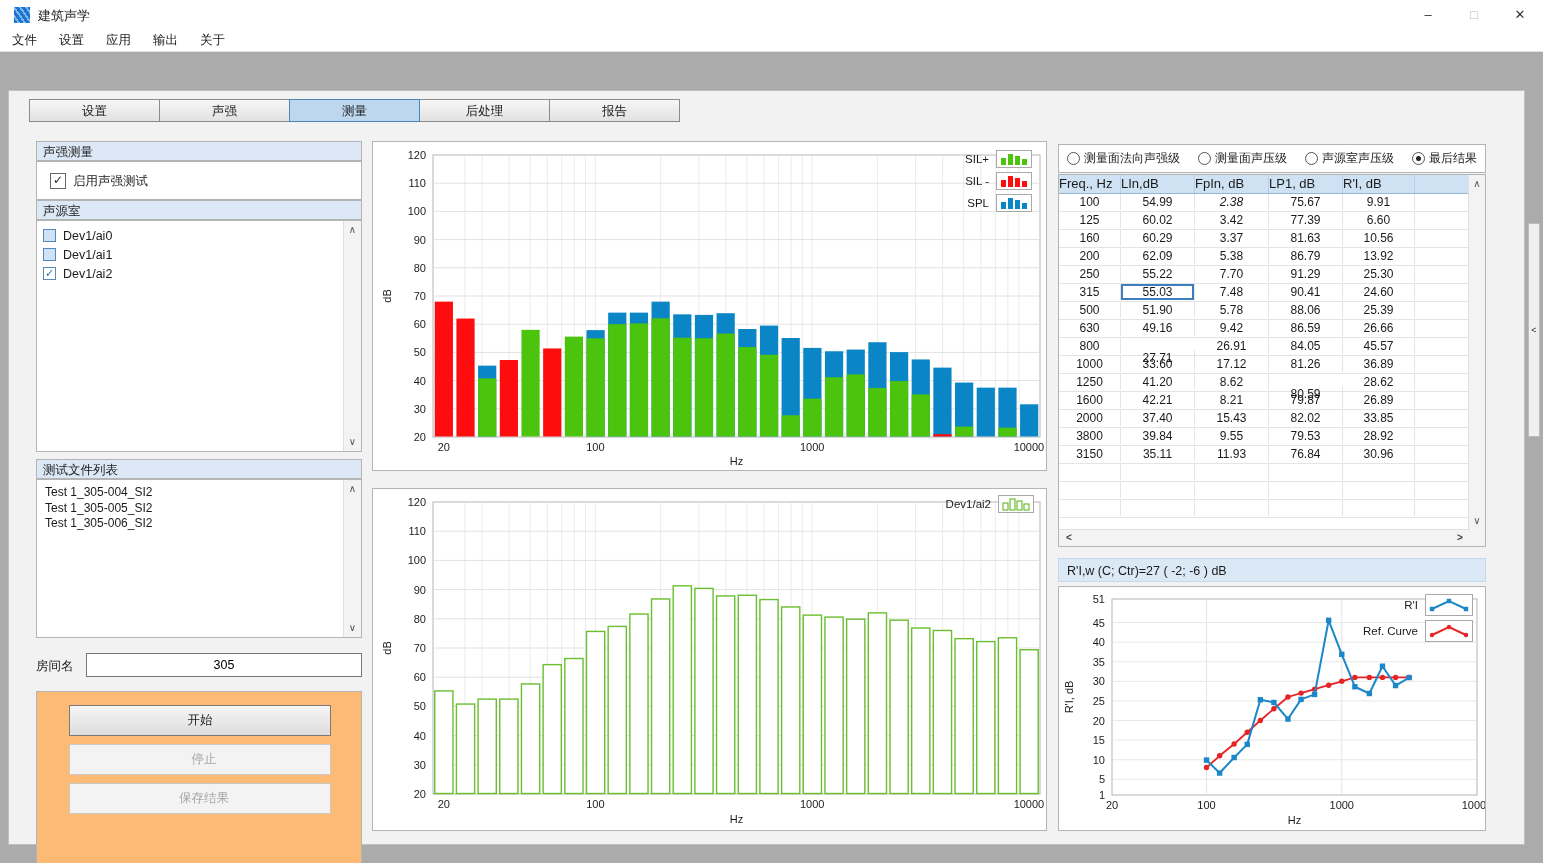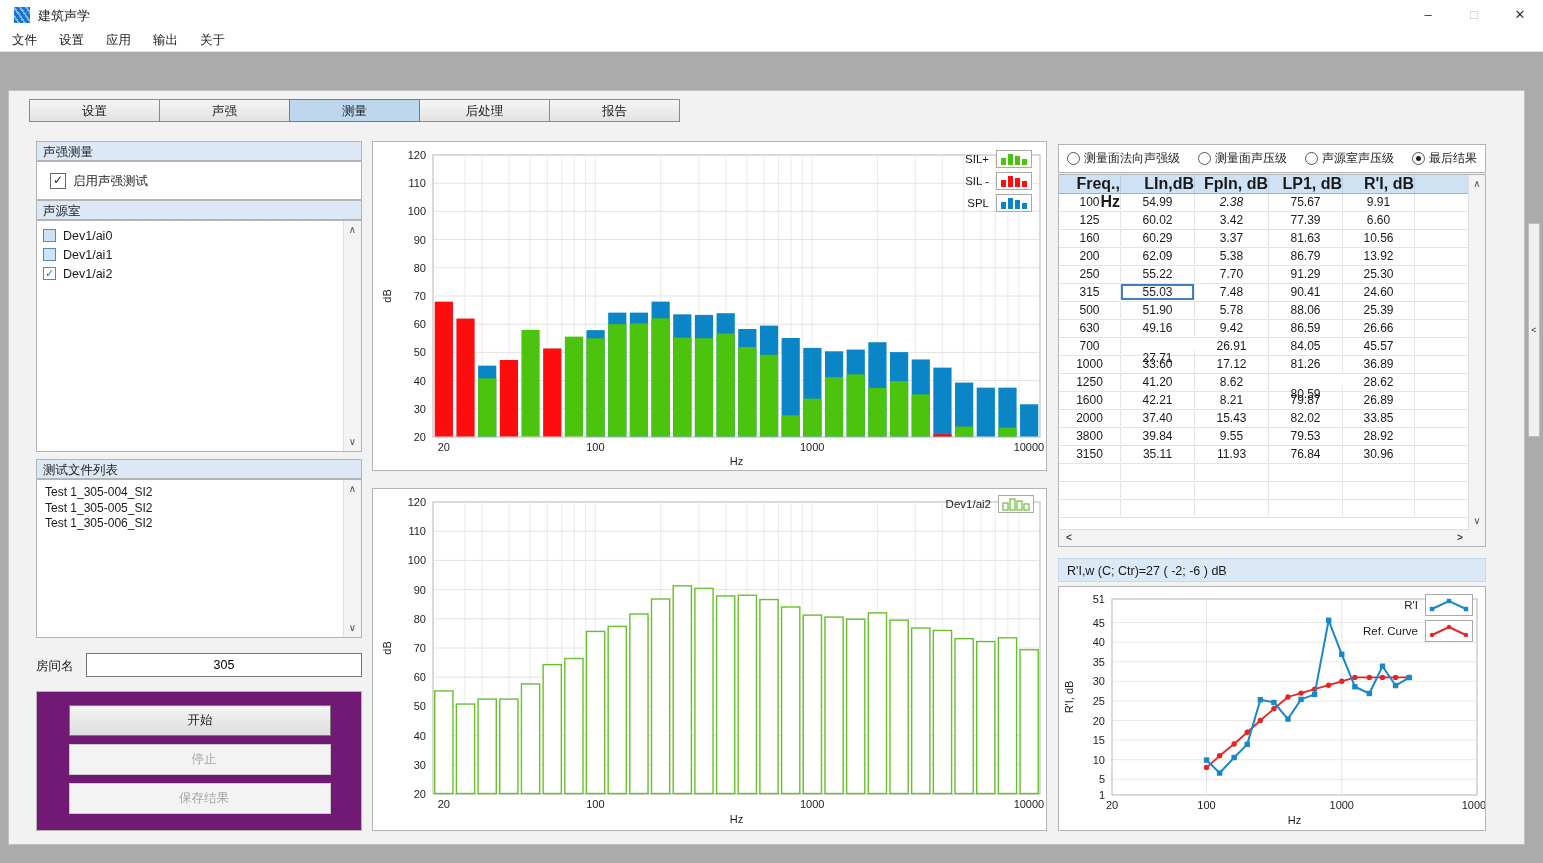--- a/index.html
+++ b/index.html
@@ -38,21 +38,21 @@
   .vscroll{position:absolute;right:0;top:0;bottom:0;width:17px;background:#f3f3f3;border-left:1px solid #e0e0e0;}
   .sarr{position:absolute;left:0;width:100%;height:16px;font-size:10px;line-height:16px;text-align:center;color:#555;}
   .sarr.up{top:1px;} .sarr.dn{bottom:1px;}
   .dev-item{display:flex;align-items:center;height:19px;padding-left:6px;}
   .devcb{width:13px;height:13px;border:1px solid #5588bb;background:#cfe3f7;box-sizing:border-box;font-size:11px;line-height:11px;text-align:center;color:#2f6fae;margin-right:7px;}
   .devcb.checked{background:#fff;}
   #list1-items{padding-top:5px;} #list2-items{padding-top:5px;}
   .file-item{height:15.5px;line-height:15.5px;padding-left:8px;font-size:12px;}
   #room-label{left:27px;top:567px;}
   #room-input{left:77px;top:562px;width:276px;height:24px;border:1px solid #767676;background:#fff;text-align:center;font-size:12.5px;font-family:inherit;box-sizing:border-box;padding:0;}
-  #btn-group{left:27px;top:600px;width:326px;height:140px;background:#701a75;border:1px solid #b4b4b4;box-sizing:border-box;}
+  #btn-group{left:27px;top:600px;width:326px;height:173px;background:#fdba74;border:1px solid #b4b4b4;box-sizing:border-box;}
   .action-btn{position:absolute;left:32px;width:262px;height:31px;line-height:29px;text-align:center;background:linear-gradient(#f5f5f5,#dddddd);border:1px solid #7a7a7a;box-sizing:border-box;}
   .action-btn.disabled{background:#f3f3f3;border:1px solid #c9c9c9;color:#a6a6a6;padding-left:8px;}
   #btn-start{top:13px;} #btn-stop{top:52px;} #btn-save{top:91px;}
   
   .chartbox{background:#fff;border:1px solid #b4b4b4;box-sizing:border-box;}
   #c1{left:363px;top:50px;width:675px;height:330px;}
   #c2{left:363px;top:397px;width:675px;height:343px;}
   #c3{left:1049px;top:495px;width:428px;height:245px;}
   .chart-legend{position:absolute;display:flex;flex-direction:column;gap:4px;align-items:flex-end;}
   #c1 .chart-legend{top:8px;right:14px;} #c2 .chart-legend{top:6px;right:12px;} #c3 .chart-legend{top:7px;right:12px;}
@@ -60,21 +60,21 @@
   .leg-label{font-size:11.5px;}
   .leg-icon{border:1px solid #a9a9a9;background:#fff;display:flex;align-items:center;justify-content:center;padding:1px 2px;}
   
   #radiobar{left:1049px;top:53px;width:428px;height:29px;background:#fff;border:1px solid #b4b4b4;box-sizing:border-box;display:flex;align-items:center;justify-content:space-between;padding:0 8px;}
   .radio-opt{display:flex;align-items:center;gap:4px;font-size:12px;}
   .rad{width:13px;height:13px;border:1px solid #555;border-radius:50%;background:#fff;position:relative;box-sizing:border-box;}
   .rad.sel::after{content:"";position:absolute;left:3px;top:3px;width:5px;height:5px;border-radius:50%;background:#222;}
   #tablebox{left:1049px;top:83px;width:428px;height:373px;background:#fff;border:1px solid #b4b4b4;box-sizing:border-box;}
   #grid{position:absolute;left:0;top:0;width:411px;height:355px;overflow:hidden;}
   .thead{display:flex;height:18px;background:#cfe2f4;border-bottom:1px solid #95b4d6;}
-  .thcell{height:18px;line-height:18px;text-align:right;font-size:16px;border-right:1px solid #b9cfe6;box-sizing:border-box;font-weight:bold;}
+  .thcell{height:18px;line-height:18px;text-align:left;font-size:13px;border-right:1px solid #b9cfe6;box-sizing:border-box;}
   .trow{display:flex;height:17px;border-bottom:1px solid #e4e4e4;}
   .tcell{height:16px;line-height:16px;text-align:center;font-size:12px;border-right:1px solid #e4e4e4;box-sizing:border-box;position:relative;}
   .tcell.selcell{box-shadow:inset 0 0 0 2px #3f7dc0;}
   #tbl-vscroll{position:absolute;right:0;top:0;width:16px;height:355px;background:#f3f3f3;border-left:1px solid #dfdfdf;}
   #tbl-hscroll{position:absolute;left:0;bottom:0;width:411px;height:16px;background:#f3f3f3;border-top:1px solid #dfdfdf;}
   .harr{position:absolute;top:0;width:16px;height:16px;font-size:10px;line-height:16px;text-align:center;color:#444;font-weight:bold;}
   .harr.lt{left:2px;} .harr.rt{right:2px;}
   #tbl-corner{position:absolute;right:0;bottom:0;width:16px;height:16px;background:#f3f3f3;}
   #resultbar{left:1049px;top:467px;width:428px;height:24px;line-height:24px;background:#dbe8f6;border:1px solid #c6d9ec;box-sizing:border-box;padding-left:8px;}
   
@@ -486,21 +486,21 @@
           </div>
           <div class="trow">
             <span class="tcell" style="width: 62px;">630</span>
             <span class="tcell" style="width: 74px;">49.16</span>
             <span class="tcell" style="width: 74px;">9.42</span>
             <span class="tcell" style="width: 74px;">86.59</span>
             <span class="tcell" style="width: 72px;">26.66</span>
             <span class="tcell" style="width: 55px;"></span>
           </div>
           <div class="trow">
-            <span class="tcell" style="width: 62px;">700</span>
+            <span class="tcell" style="width: 62px;">800</span>
             <span class="tcell" style="width: 74px; margin-top: 12px;">27.71</span>
             <span class="tcell" style="width: 74px;">26.91</span>
             <span class="tcell" style="width: 74px;">84.05</span>
             <span class="tcell" style="width: 72px;">45.57</span>
             <span class="tcell" style="width: 55px;"></span>
           </div>
           <div class="trow">
             <span class="tcell" style="width: 62px;">1000</span>
             <span class="tcell" style="width: 74px;">33.60</span>
             <span class="tcell" style="width: 74px;">17.12</span>

